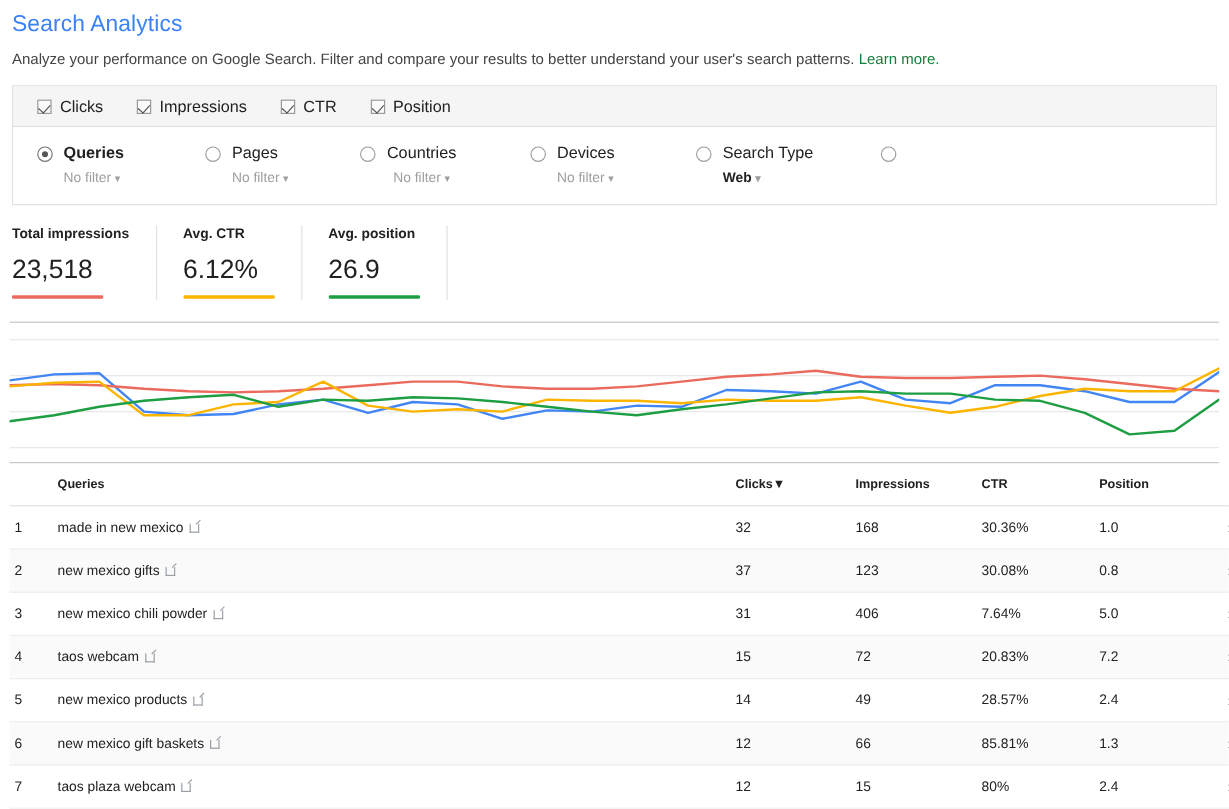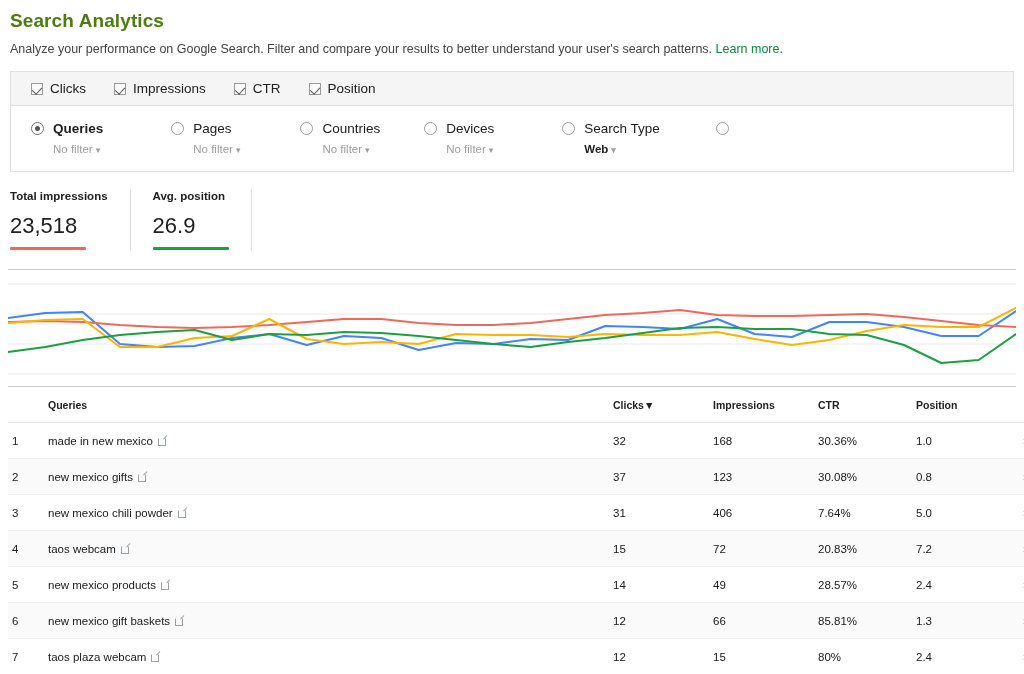--- a/index.html
+++ b/index.html
@@ -9,22 +9,22 @@
     background: #ffffff;
     font-family: "Liberation Sans", sans-serif;
     color: #212121;
     overflow: hidden;
   }
 
   
   .page-head { padding: 10px 10px 0 10px; }
   .page-title {
     font-size: 19px;
-    font-weight: 700;
-    color: #4d7c0f;
+    font-weight: 400;
+    color: #3b82f6;
     letter-spacing: .1px;
     margin: 0 0 9px 0;
     line-height: 22px;
   }
   .page-desc {
     font-size: 12.5px;
     color: #444;
     line-height: 16px;
     margin-bottom: 14px;
   }
@@ -248,21 +248,21 @@
 
   <div class="dim-row" id="dimRow">
       <div class="dim-item" style="margin-right: 68px;">
         <span class="radio sel"></span>
         <span><span class="dim-label bold">Queries</span><div class="dim-filter"><span>No filter</span><span class="caret">▾</span></div></span>
       </div>
       <div class="dim-item" style="margin-right: 60px;">
         <span class="radio"></span>
         <span><span class="dim-label">Pages</span><div class="dim-filter"><span>No filter</span><span class="caret">▾</span></div></span>
       </div>
-      <div class="dim-item" style="margin-right: 44px;">
+      <div class="dim-item" style="margin-right: 62px; text-align: center;">
         <span class="radio"></span>
         <span><span class="dim-label">Countries</span><div class="dim-filter"><span>No filter</span><span class="caret">▾</span></div></span>
       </div>
       <div class="dim-item" style="margin-right: 68px;">
         <span class="radio"></span>
         <span><span class="dim-label">Devices</span><div class="dim-filter"><span>No filter</span><span class="caret">▾</span></div></span>
       </div>
       <div class="dim-item" style="margin-right: 56px;">
         <span class="radio"></span>
         <span><span class="dim-label">Search Type</span><div class="dim-filter active"><span>Web</span><span class="caret">▾</span></div></span>
@@ -272,20 +272,25 @@
       </div>
     </div>
 
 </div>
 
 <div class="totals" id="totalsRow">
     <div class="total-card">
       <div class="t-label">Total impressions</div>
       <div class="t-value">23,518</div>
       <div class="t-bar" style="background:#ea6b5e"></div>
+    </div>
+    <div class="total-card">
+      <div class="t-label">Avg. CTR</div>
+      <div class="t-value">6.12%</div>
+      <div class="t-bar" style="background:#fbb400"></div>
     </div>
     <div class="total-card">
       <div class="t-label">Avg. position</div>
       <div class="t-value">26.9</div>
       <div class="t-bar" style="background:#1e9e43"></div>
     </div>
   </div>
 
 <div class="chart-wrap">
   <svg id="chartSvg" width="1008" height="116" viewBox="0 0 1008 116" preserveAspectRatio="none">

